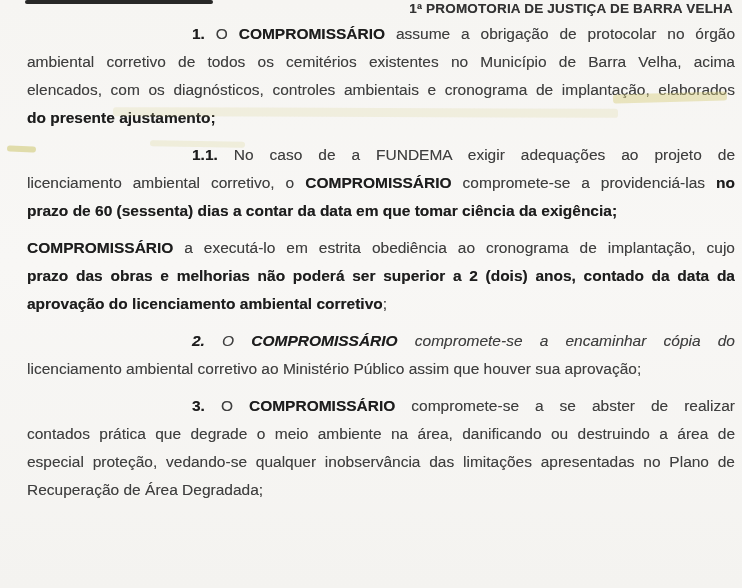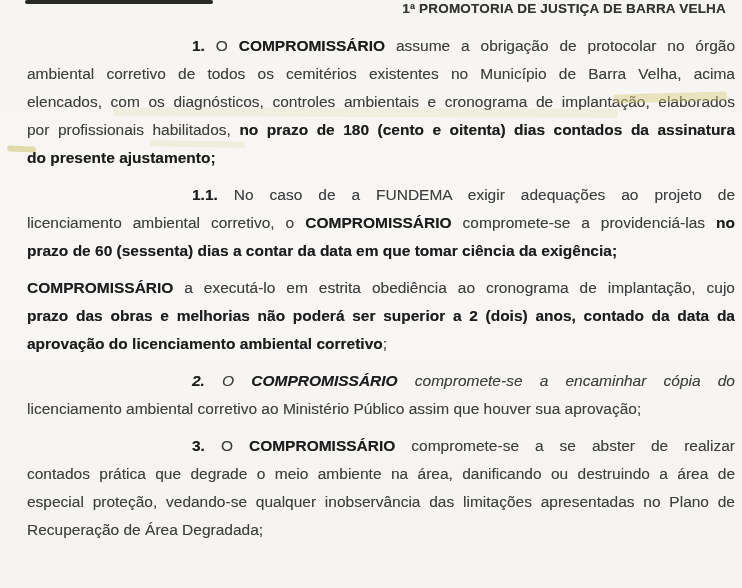--- a/index.html
+++ b/index.html
@@ -5,21 +5,21 @@
   html,body{margin:0;padding:0;}
   body{
     width:742px;height:588px;overflow:hidden;position:relative;
     background:linear-gradient(180deg,#f6f5f2 0%,#f8f7f5 45%,#f4f3f0 100%);
     font-family:"Liberation Sans","DejaVu Sans",sans-serif;
   }
   
   .mark{position:absolute;pointer-events:none;border-radius:3px;}
   
   #page-header{
-    position:absolute;top:1px;right:16px;
+    position:absolute;top:1px;right:9px;
     font-size:13.5px;font-weight:bold;letter-spacing:.2px;color:#333;
     text-shadow:0 0 .6px rgba(50,50,50,.55);
     white-space:nowrap;
   }
   
   #doc{position:absolute;left:27px;top:20px;width:708px;}
   .para{margin:0 0 9px 0;}
   .line{
     height:28px;line-height:28px;font-size:15.5px;color:#3f3f3f;
     text-align:justify;text-align-last:justify;
@@ -30,24 +30,23 @@
   .line .b{font-weight:bold;color:#1d1d1d;text-shadow:0 0 .6px rgba(25,25,25,.5);}
   .line .r{font-weight:normal;}
 </style>
 </head>
 <body>
 
 <div id="page-header">1ª PROMOTORIA DE JUSTIÇA DE BARRA VELHA</div>
 
 <div id="doc">
     <div class="para">
-      <div class="line" style="text-indent: 165px; margin-top: 12px;"><span class="b">1.</span><span class="r"> O </span><span class="b">COMPROMISSÁRIO</span><span class="r"> assume a obrigação de protocolar no órgão</span></div>
+      <div class="line" style="text-indent: 165px;"><span class="b">1.</span><span class="r"> O </span><span class="b">COMPROMISSÁRIO</span><span class="r"> assume a obrigação de protocolar no órgão</span></div>
       <div class="line"><span class="r">ambiental corretivo de todos os cemitérios existentes no Município de Barra Velha, acima</span></div>
       <div class="line"><span class="r">elencados, com os diagnósticos, controles ambientais e cronograma de implantação, elaborados</span></div>
-      <div class="line"><span class="r">por profissionais habilitados, </span><span class="b">no prazo de 180 (cento e oitenta) dias contados da assinatura</span></div>
       <div class="line last"><span class="b">do presente ajustamento;</span></div>
     </div>
     <div class="para">
       <div class="line" style="text-indent: 165px; margin-top: 8px;"><span class="b">1.1.</span><span class="r">  No caso de a FUNDEMA exigir adequações ao projeto de</span></div>
       <div class="line"><span class="r">licenciamento ambiental corretivo, o </span><span class="b">COMPROMISSÁRIO</span><span class="r"> compromete-se a providenciá-las </span><span class="b">no</span></div>
       <div class="line last"><span class="b">prazo de 60 (sessenta) dias a contar da data em que tomar ciência da exigência;</span></div>
     </div>
     <div class="para">
       <div class="line"><span class="b">COMPROMISSÁRIO</span><span class="r"> a executá-lo em estrita obediência ao cronograma de implantação, cujo</span></div>
       <div class="line"><span class="b">prazo das obras e melhorias não poderá ser superior a 2 (dois) anos, contado da data da</span></div>

